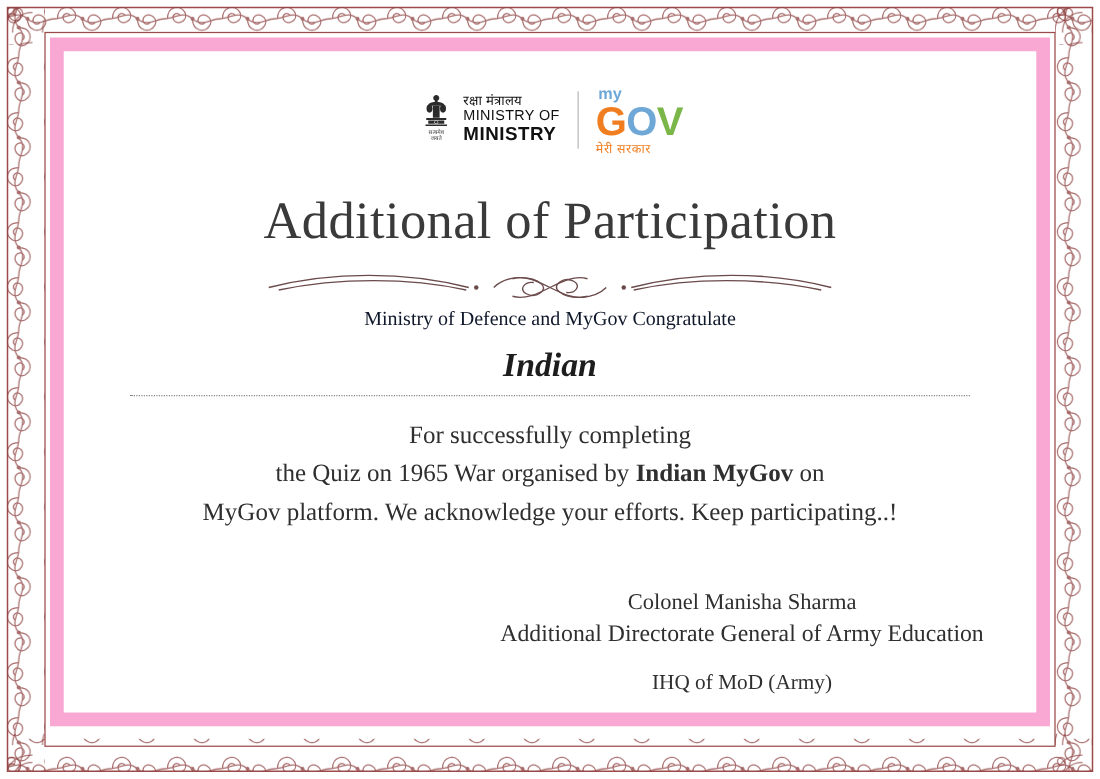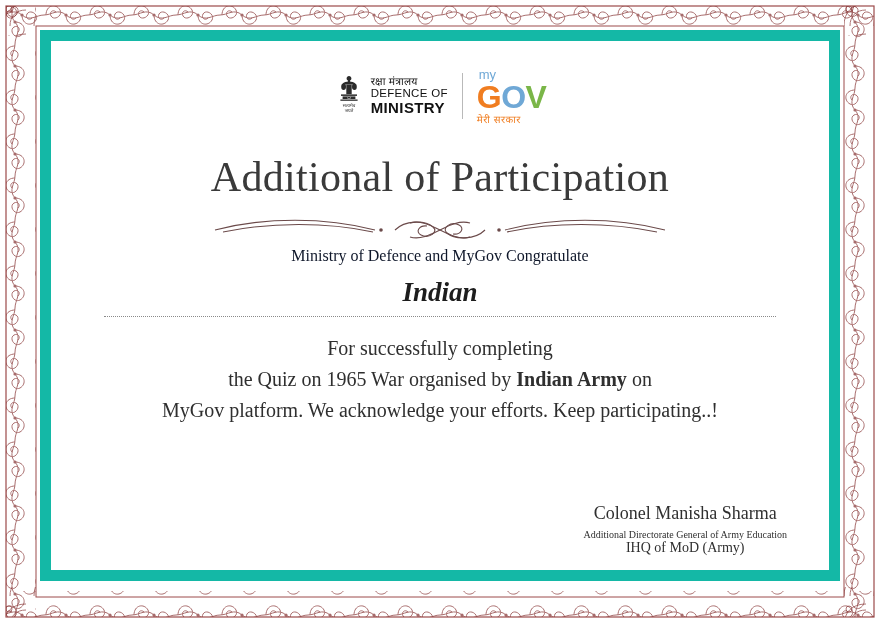--- a/index.html
+++ b/index.html
@@ -34,21 +34,21 @@
     height: 100%;
   }
 
   
   .inner-border {
     position: absolute;
     left: 40px;
     top: 30px;
     right: 40px;
     bottom: 42px;
-    border: 11px solid #14b8a6;
+    border: 11px solid #f9a8d4;
     background: #ffffff;
     box-sizing: border-box;
   }
 
   .content {
     position: absolute;
     left: 0;
     right: 0;
     top: 0;
     bottom: 0;
@@ -101,21 +101,21 @@
     background: #b9b9b9;
   }
   .mygov-logo {
     text-align: left;
     line-height: 1;
     font-family: "Liberation Sans", sans-serif;
   }
   .mygov-my {
     font-size: 13px;
     color: #6fa8d6;
-    font-weight: normal;
+    font-weight: bold;
     margin-left: 2px;
   }
   .mygov-gov {
     font-size: 32px;
     font-weight: bold;
     letter-spacing: -0.5px;
   }
   .mygov-gov .g { color: #f07d20; }
   .mygov-gov .o { color: #6fa8d6; }
   .mygov-gov .v { color: #7ab648; }
@@ -186,26 +186,26 @@
     color: #2f2f2f;
   }
   .sig-name {
     font-size: 18px;
   }
   .sig-rank {
     font-size: 13px;
     margin-top: 5px;
   }
   .sig-dept {
-    font-size: 10px;
+    font-size: 19px;
     margin-top: 5px;
   }
   .sig-org {
-    font-size: 14px;
-    margin-top: 0;
+    font-size: 17px;
+    margin-top: 17px;
   }
 </style>
 </head>
 <body>
 
 <div class="certificate">
 
   <div class="ornament-frame">
     <svg viewBox="0 0 880 623" preserveAspectRatio="none" xmlns="http://www.w3.org/2000/svg">
       <defs>
@@ -269,21 +269,21 @@
               <path d="M8.6 23.4 h12.8 v2.6 H8.6z"></path>
               <circle cx="15" cy="24.7" r="1.5" fill="#ffffff"></circle>
               <circle cx="15" cy="24.7" r="1.1" fill="#2b2b2b"></circle>
               <path d="M6.4 26.5 h17.2 v1.3 H6.4z"></path>
             </g>
             <text x="15" y="34" font-size="4.6" text-anchor="middle" fill="#2b2b2b" font-family="Liberation Sans, sans-serif">सत्यमेव</text>
             <text x="15" y="39" font-size="4.6" text-anchor="middle" fill="#2b2b2b" font-family="Liberation Sans, sans-serif">जयते</text>
           </svg>
           <div class="mod-text">
             <div class="mod-hindi">रक्षा मंत्रालय</div>
-            <div class="mod-ministry">DEFENCE OF</div>
+            <div class="mod-ministry">MINISTRY OF</div>
             <div class="mod-defence">MINISTRY</div>
           </div>
         </div>
 
         <div class="divider-vert"></div>
 
         <div class="mygov-logo">
           <div class="mygov-my">my</div>
           <div class="mygov-gov"><span class="g">G</span><span class="o">O</span><span class="v">V</span></div>
           <div class="mygov-sub">मेरी सरकार</div>
@@ -311,21 +311,21 @@
 
       <div class="congrats">Ministry of Defence and MyGov Congratulate</div>
 
       <div class="recipient">Indian</div>
       <div class="dotted-rule"></div>
 
       <div class="body-lines">
         <div>For successfully completing</div>
         <div>
           <span>the Quiz on 1965 War organised by</span>
-          <span class="strong">Indian Army</span>
+          <span class="strong">Indian MyGov</span>
           <span>on</span>
         </div>
         <div>MyGov platform. We acknowledge your efforts. Keep participating..!</div>
       </div>
 
       <div class="signature">
         <div class="sig-name">Colonel Manisha Sharma</div>
         <div class="sig-dept">Additional Directorate General of Army Education</div>
         <div class="sig-org">IHQ of MoD (Army)</div>
       </div>

